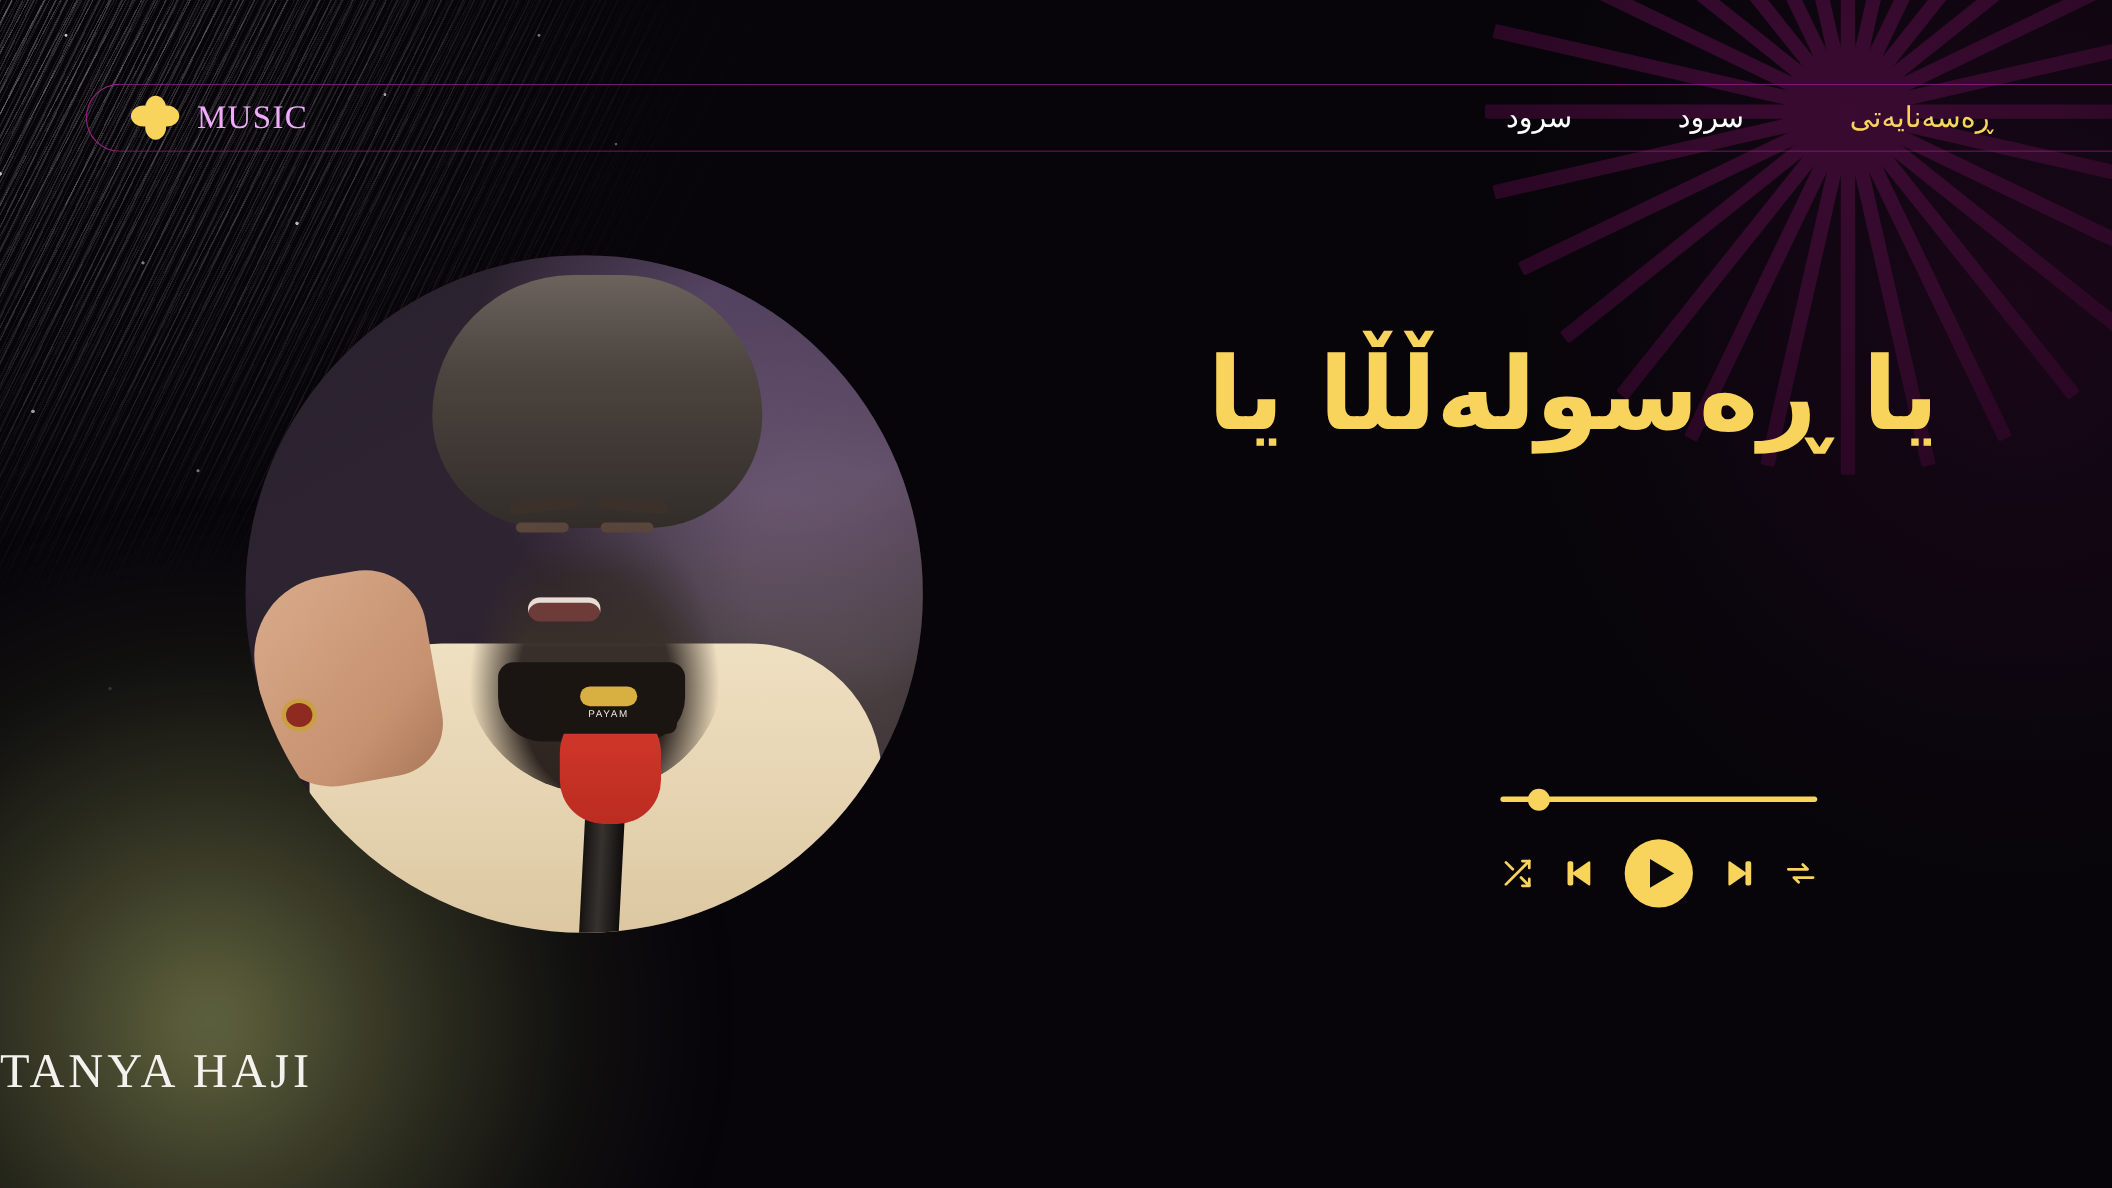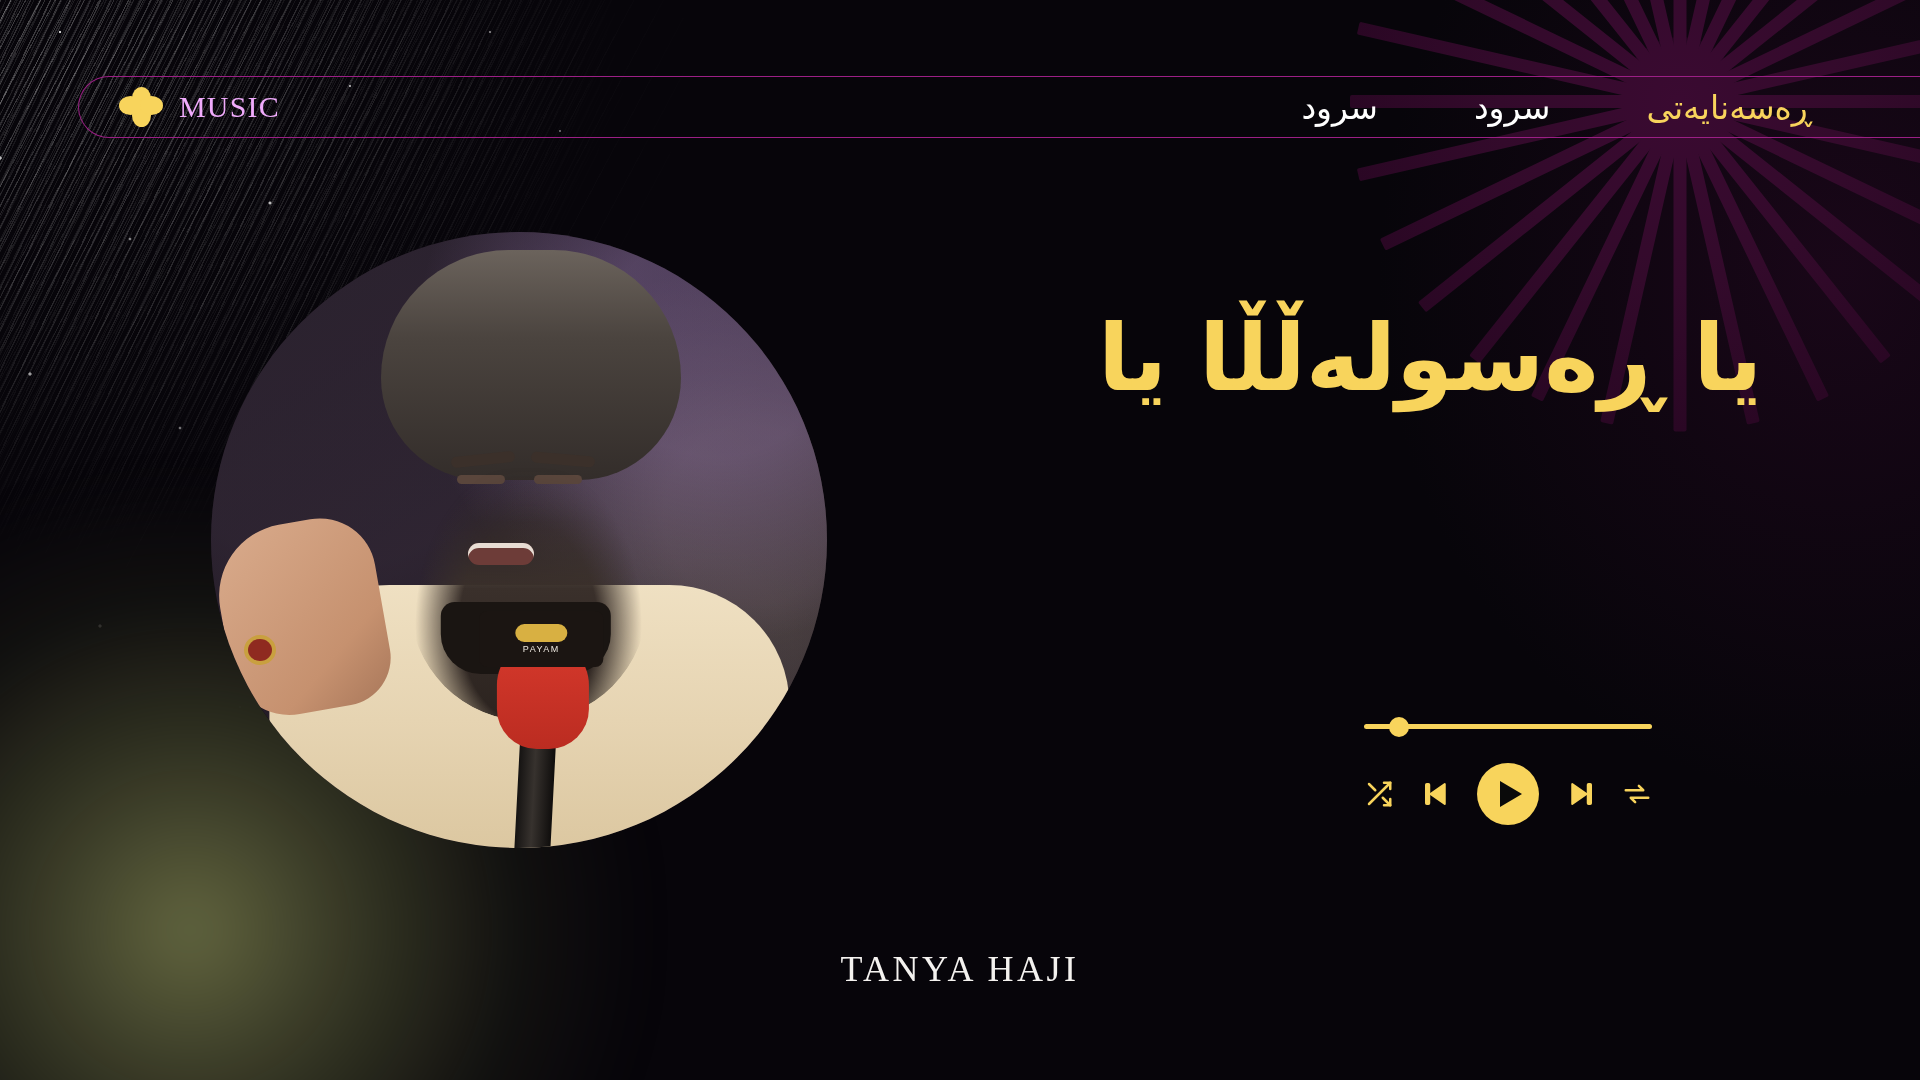--- a/index.html
+++ b/index.html
@@ -110,28 +110,28 @@
   .flower .p-right{ right:-2px; top:8.5px; width:23px; height:19px; }
   .brand-text{
     font-family:"Liberation Serif", serif;
     color:#f0abfc; font-size:30px; letter-spacing:1.2px;
   }
   .nav-links{
     margin-left:auto; display:flex; align-items:center; gap:96px;
     padding-right:128px; direction:rtl;
   }
   .nav-link{
-    font-size:33px; color:#ffffff; white-space:nowrap; cursor:pointer;
+    font-size:26px; color:#ffffff; white-space:nowrap; cursor:pointer;
     font-family:"DejaVu Sans", sans-serif;
   }
   .nav-link.active{ color:#f8d45c; }
 
   
   .portrait{
-    position:absolute; left:211px; top:232px; width:616px; height:616px;
+    position:absolute; left:223px; top:232px; width:616px; height:616px;
     border-radius:50%; overflow:hidden; z-index:5;
     background:#0a0709;
   }
   .portrait .photo{ position:absolute; inset:0; }
   .ph-bg{
     position:absolute; inset:0;
     background:
       radial-gradient(circle at 82% 18%, rgba(150,120,175,.42) 0 16%, transparent 42%),
       radial-gradient(circle at 88% 46%, rgba(120,105,100,.35) 0 14%, transparent 40%),
       radial-gradient(circle at 78% 70%, rgba(95,88,80,.28) 0 16%, transparent 44%),
@@ -237,23 +237,23 @@
     display:flex; align-items:center; justify-content:center; cursor:pointer;
   }
   .play-btn .tri{
     width:0;height:0;border-left:22px solid #0a0a0a;
     border-top:13px solid transparent;border-bottom:13px solid transparent;
     margin-left:6px;
   }
 
   
   .artist{
-    position:absolute; left:0; right:0; top:948px; text-align:center;
+    position:absolute; left:0; right:0; top:948px; text-align:left;
     font-family:"Liberation Serif", serif;
-    color:#f4f2ef; font-size:36px; letter-spacing:3.5px; z-index:6;
+    color:#f4f2ef; font-size:44px; letter-spacing:3.5px; z-index:6;
   }
 </style>
 </head>
 <body>
 
 <div class="bg-root">
   <div class="right-wash"></div>
 
   <div class="sunburst" id="sunburst">
     <div class="core"></div>

